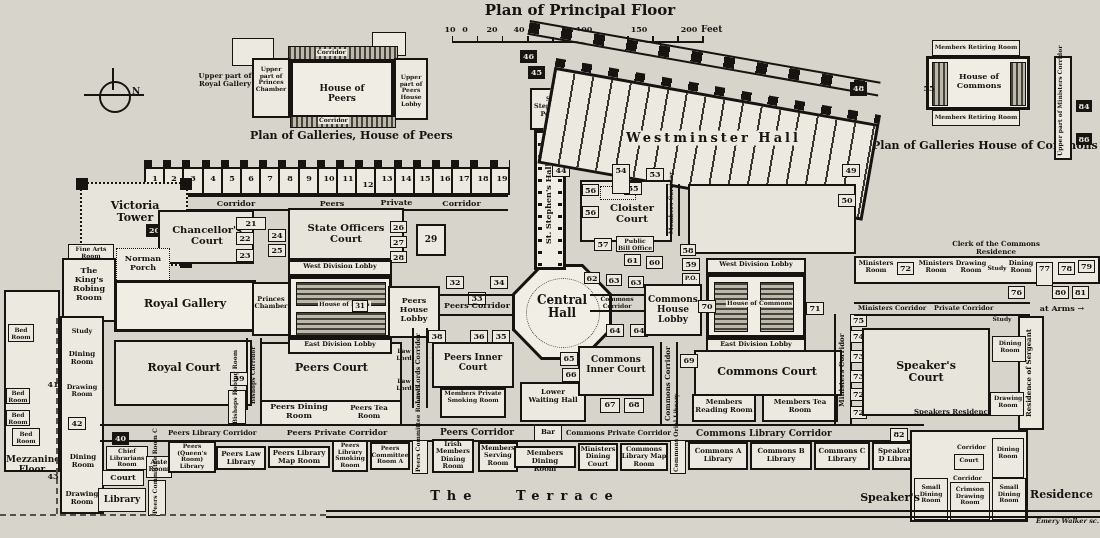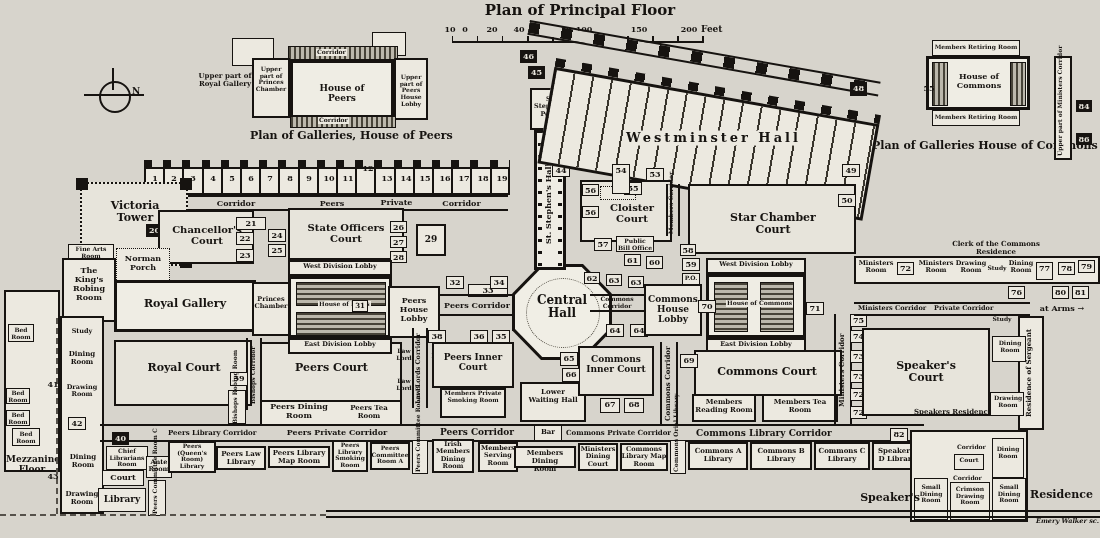--- a/index.html
+++ b/index.html
@@ -98,21 +98,21 @@
   <div class="L s8" style="left:167px;top:174px;width:14px">2</div>
   <div class="L s8" style="left:186px;top:174px;width:14px">3</div>
   <div class="L s8" style="left:206px;top:174px;width:14px">4</div>
   <div class="L s8" style="left:225px;top:174px;width:14px">5</div>
   <div class="L s8" style="left:244px;top:174px;width:14px">6</div>
   <div class="L s8" style="left:263px;top:174px;width:14px">7</div>
   <div class="L s8" style="left:283px;top:174px;width:14px">8</div>
   <div class="L s8" style="left:302px;top:174px;width:14px">9</div>
   <div class="L s8" style="left:321px;top:174px;width:16px">10</div>
   <div class="L s8" style="left:340px;top:174px;width:16px">11</div>
-  <div class="L s8" style="left:360px;top:164px;width:16px">12</div>
+  <div class="L s8" style="left:360px;top:180px;width:16px">12</div>
   <div class="L s8" style="left:379px;top:174px;width:16px">13</div>
   <div class="L s8" style="left:398px;top:174px;width:16px">14</div>
   <div class="L s8" style="left:417px;top:174px;width:16px">15</div>
   <div class="L s8" style="left:437px;top:174px;width:16px">16</div>
   <div class="L s8" style="left:456px;top:174px;width:16px">17</div>
   <div class="L s8" style="left:475px;top:174px;width:16px">18</div>
   <div class="L s8" style="left:494px;top:174px;width:16px">19</div>
   <div class="corr" style="left:150px;top:195px;width:358px;height:16px"></div>
   <div class="L s8 nw" style="left:206px;top:199px;width:60px">Corridor</div>
   <div class="L s8 nw" style="left:312px;top:199px;width:40px">Peers</div>
@@ -191,21 +191,21 @@
   <div class="bench" style="left:296px;top:282px;width:88px;height:22px"></div>
   <div class="bench" style="left:296px;top:312px;width:88px;height:22px"></div>
   <div class="L s6 tag nw" style="left:318px;top:301px">House of Peers</div>
   <div class="nk" style="left:352px;top:300px;width:16px;height:12px;font-size:7px">31</div>
   <div class="R" style="left:288px;top:338px;width:104px;height:16px"></div>
   <div class="L s65 nw" style="left:292px;top:341px;width:96px">East Division Lobby</div>
   <div class="R" style="left:388px;top:286px;width:52px;height:52px"></div>
   <div class="L s8" style="left:392px;top:296px;width:44px">Peers House Lobby</div>
 
   <div class="nk" style="left:446px;top:276px;width:18px;height:13px">32</div>
-  <div class="nk" style="left:468px;top:284px;width:40px;height:13px">33</div>
+  <div class="nk" style="left:468px;top:292px;width:18px;height:13px">33</div>
   <div class="nk" style="left:490px;top:276px;width:18px;height:13px">34</div>
   <div class="corr" style="left:440px;top:294px;width:74px;height:22px"></div>
   <div class="L s8 nw" style="left:442px;top:301px;width:70px">Peers Corridor</div>
   <div class="nk" style="left:428px;top:330px;width:18px;height:13px">38</div>
   <div class="nk" style="left:450px;top:350px;width:18px;height:13px">37</div>
   <div class="nk" style="left:470px;top:330px;width:18px;height:13px">36</div>
   <div class="nk" style="left:492px;top:330px;width:18px;height:13px">35</div>
   <div class="corrV" style="left:412px;top:328px;width:16px;height:80px"></div>
   <div class="L s65 v" style="left:415px;top:332px;height:74px">Law Lords Corridor</div>
   <div class="L s6" style="left:396px;top:348px;width:16px">Law Lord</div>
@@ -249,21 +249,20 @@
   <div class="K Kd" style="left:600px;top:186px;width:36px;height:14px"></div>
   <div class="L s10" style="left:596px;top:202px;width:72px">Cloister Court</div>
   <div class="nk" style="left:624px;top:182px;width:18px;height:13px">55</div>
   <div class="nk" style="left:582px;top:184px;width:17px;height:12px">56</div>
   <div class="nk" style="left:582px;top:206px;width:17px;height:12px">56</div>
   <div class="nk" style="left:612px;top:164px;width:18px;height:30px">54</div>
   <div class="nk" style="left:646px;top:168px;width:18px;height:13px">53</div>
   <div class="corrV" style="left:666px;top:184px;width:14px;height:52px"></div>
   <div class="L s6 v" style="left:668px;top:186px;height:48px">Members Corridor</div>
   <div class="C" style="left:688px;top:184px;width:168px;height:70px"></div>
-  <div class="L s11" style="left:712px;top:212px;width:122px">Star Chamber Court</div>
   <div class="nk" style="left:842px;top:164px;width:18px;height:13px">49</div>
   <div class="nk" style="left:838px;top:194px;width:18px;height:13px">50</div>
   <div class="nk" style="left:594px;top:238px;width:18px;height:13px">57</div>
   <div class="K" style="left:616px;top:236px;width:38px;height:16px"></div>
   <div class="L s6" style="left:618px;top:238px;width:34px">Public Bill Office</div>
   <div class="nk" style="left:624px;top:254px;width:17px;height:12px">61</div>
   <div class="nk" style="left:646px;top:256px;width:17px;height:13px">60</div>
   <div class="nk" style="left:680px;top:244px;width:16px;height:12px">58</div>
   <div class="nk" style="left:682px;top:258px;width:18px;height:13px">59</div>
   <div class="nk" style="left:682px;top:273px;width:18px;height:12px;font-size:6px">P.O.</div>
@@ -313,21 +312,21 @@
   <div class="nk" style="left:850px;top:388px;width:17px;height:13px">72</div>
   <div class="nk" style="left:850px;top:406px;width:17px;height:13px">72</div>
   <div class="L s7" style="left:950px;top:240px;width:92px">Clerk of the Commons Residence</div>
   <div class="R" style="left:854px;top:256px;width:246px;height:28px"></div>
   <div class="L s65" style="left:856px;top:260px;width:40px">Ministers Room</div>
   <div class="nk" style="left:897px;top:262px;width:17px;height:13px">72</div>
   <div class="L s65" style="left:916px;top:260px;width:40px">Ministers Room</div>
   <div class="L s65" style="left:952px;top:260px;width:38px">Drawing Room</div>
   <div class="L s6" style="left:986px;top:265px;width:22px">Study</div>
   <div class="L s65" style="left:1004px;top:260px;width:34px">Dining Room</div>
-  <div class="nk" style="left:1036px;top:262px;width:17px;height:18px">77</div>
+  <div class="nk" style="left:1036px;top:262px;width:17px;height:24px">77</div>
   <div class="nk" style="left:1058px;top:262px;width:17px;height:13px">78</div>
   <div class="nk" style="left:1078px;top:260px;width:17px;height:13px">79</div>
   <div class="nk" style="left:1008px;top:286px;width:17px;height:13px">76</div>
   <div class="nk" style="left:1052px;top:286px;width:17px;height:13px">80</div>
   <div class="nk" style="left:1072px;top:286px;width:17px;height:13px">81</div>
   <div class="corr" style="left:854px;top:302px;width:176px;height:14px"></div>
   <div class="L s65 nw" style="left:858px;top:305px;width:66px">Ministers Corridor</div>
   <div class="L s65 nw" style="left:934px;top:305px;width:58px">Private Corridor</div>
   <div class="L s8 nw" style="left:1034px;top:304px;width:56px">at Arms →</div>
   <div class="R" style="left:1018px;top:316px;width:26px;height:114px"></div>
@@ -404,16 +403,17 @@
   <div class="K" style="left:914px;top:478px;width:34px;height:42px"></div>
   <div class="L s6" style="left:916px;top:484px;width:30px">Small Dining Room</div>
   <div class="K" style="left:950px;top:482px;width:40px;height:38px"></div>
   <div class="L s6" style="left:952px;top:486px;width:36px">Crimson Drawing Room</div>
   <div class="K" style="left:992px;top:478px;width:34px;height:42px"></div>
   <div class="L s6" style="left:994px;top:484px;width:30px">Small Dining Room</div>
   <div class="L s11 nw" style="left:860px;top:492px;width:60px">Speaker's</div>
   <div class="L s11 nw" style="left:1030px;top:489px;width:58px">Residence</div>
   <div class="L s65 it nw" style="left:1036px;top:518px;width:62px">Emery Walker sc.</div>
 
+  <div class="L s13 nw" style="left:380px;top:489px;width:290px;letter-spacing:7px;word-spacing:26px">The Terrace</div>
   <div class="dashT" style="left:0;top:514px;width:326px;height:2px"></div>
   <div style="position:absolute;left:326px;top:510px;width:774px;height:8px;border-top:2.5px solid #161310;border-bottom:2px solid #161310;box-sizing:border-box"></div>
 
 </div>
 
 </body></html>

